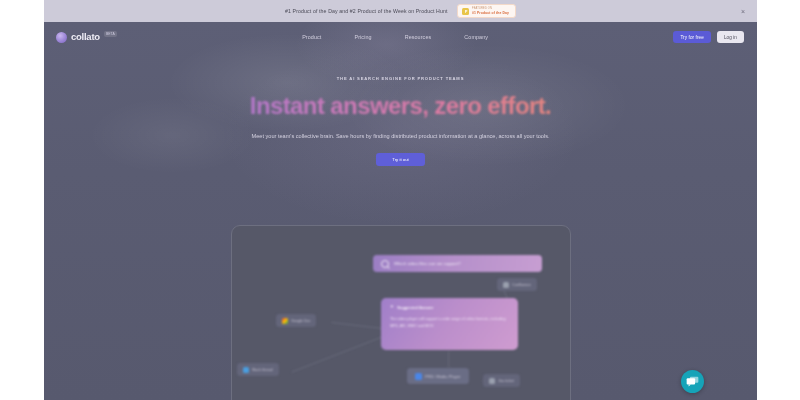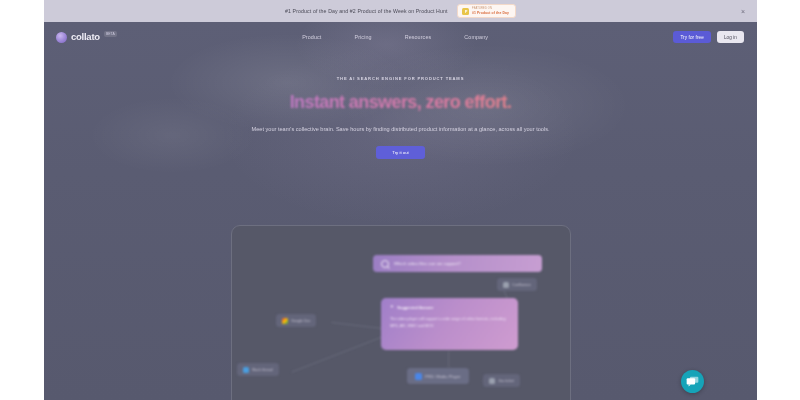--- a/index.html
+++ b/index.html
@@ -105,21 +105,21 @@
   }
 
   
   #hero-copy { text-align:center; margin-top:24px; }
   #eyebrow {
     font-size:4.1px; font-weight:bold; letter-spacing:.85px;
     color:#d9d6e4; filter:blur(.7px);
   }
   #headline {
     margin-top:11px;
-    font-size:18px; font-weight:bold; letter-spacing:-.6px;
+    font-size:24px; font-weight:bold; letter-spacing:-.6px;
     background:linear-gradient(90deg,#7b6ae0 0%,#9d74d6 18%,#c579bd 38%,#dd7ba2 56%,#e8896f 78%,#ef9a53 100%);
     -webkit-background-clip:text; background-clip:text;
     -webkit-text-fill-color:transparent; color:transparent;
     filter:blur(.9px);
   }
   #subhead {
     margin:11px auto 0; width:390px;
     font-size:5.6px; line-height:10px; color:#d5d2e1;
     filter:blur(.75px);
   }

